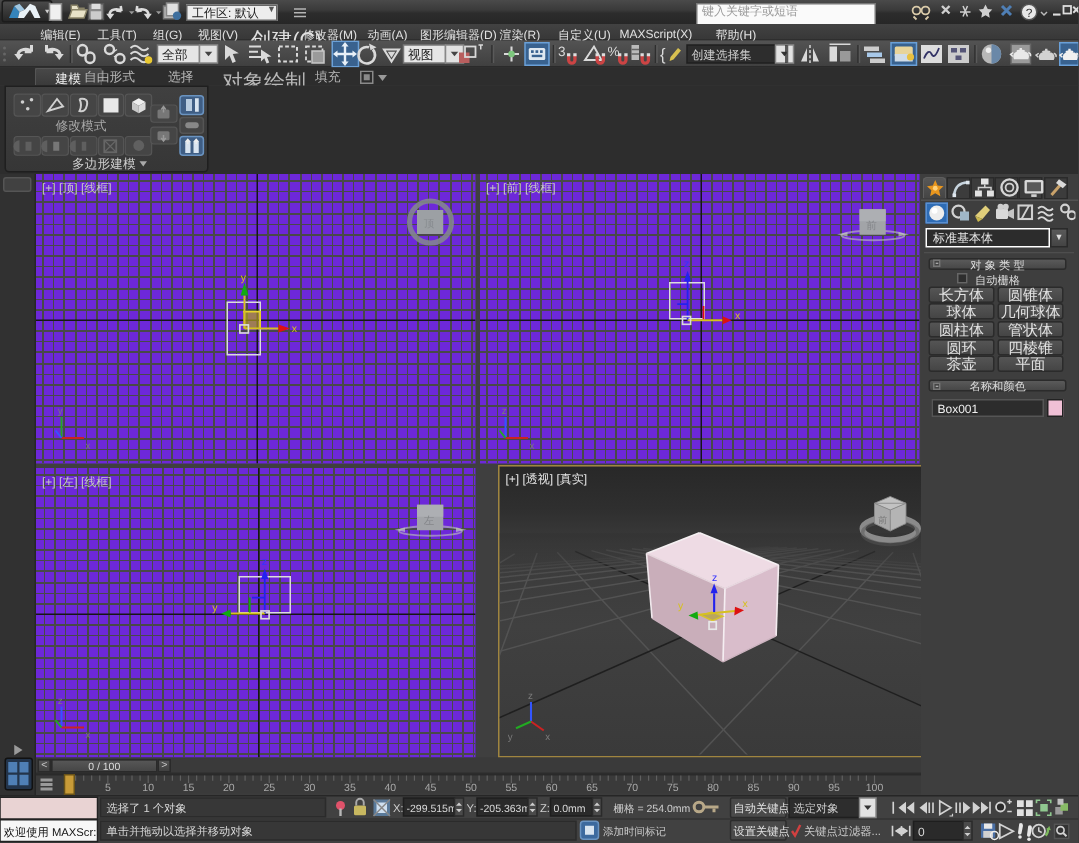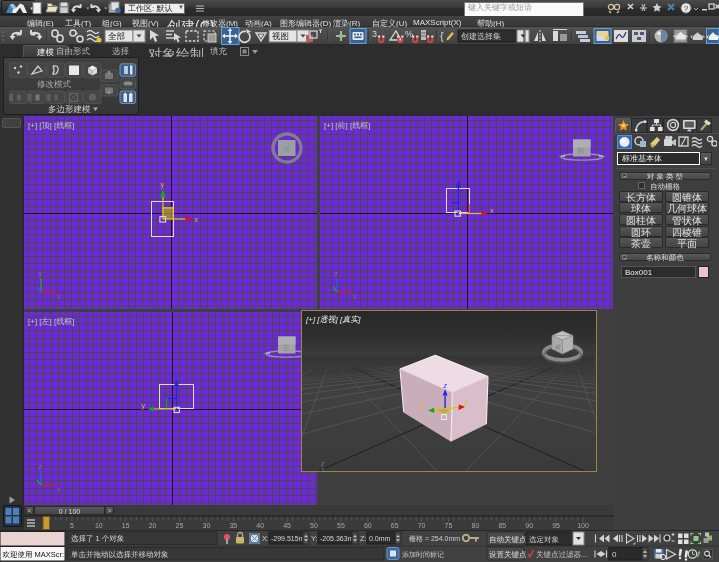--- a/index.html
+++ b/index.html
@@ -645,21 +645,21 @@
    <line x1="17" y1="173" x2="17" y2="159" stroke="#3355ff"></line>
    <line x1="17" y1="173" x2="32" y2="173" stroke="#cc2222"></line>
    <line x1="17" y1="173" x2="13" y2="168" stroke="#22aa22"></line>
   </g>
   <text x="14.5" y="157" font-size="6.5" fill="#7a7a7a" font-family="Liberation Sans">z</text>
   <text x="33" y="180" font-size="6.5" fill="#7a7a7a" font-family="Liberation Sans">x</text>
  </svg>
  <div class="ab vplabel" style="left:4px;top:4px;">[+] [左] [线框]</div>
 </div>
 
-<div class="ab vp" id="vpBR" style="left:301px;top:310px;width:296px;height:162px;border:1.5px solid #a0853f;background:linear-gradient(180deg,#282828 0%,#2f2f2f 15%,#3a3a3a 26%,#404040 55%,#3a3a3a 100%);font-style:italic;">
+<div class="ab vp" id="vpBR" style="left:332px;top:310px;width:296px;height:195px;border:1.5px solid #a0853f;background:linear-gradient(180deg,#282828 0%,#2f2f2f 15%,#3a3a3a 26%,#404040 55%,#3a3a3a 100%);">
  <svg class="ab" style="left:0;top:0" width="293" height="192" viewBox="0 0 293 192">
 <g transform="translate(-1.5,-1.5)">
 <line x1="0.0" y1="66.7" x2="11.6" y2="59.8" stroke="#535353" stroke-width="1" opacity="1.0"></line>
 <line x1="296.0" y1="62.1" x2="292.2" y2="59.8" stroke="#535353" stroke-width="1" opacity="1.0"></line>
 <line x1="0.0" y1="131.4" x2="26.6" y2="59.2" stroke="#535353" stroke-width="1" opacity="1.0"></line>
 <line x1="296.0" y1="112.9" x2="277.2" y2="59.2" stroke="#535353" stroke-width="1" opacity="1.0"></line>
 <line x1="167.7" y1="195.0" x2="40.0" y2="58.6" stroke="#535353" stroke-width="1" opacity="1.0"></line>
 <line x1="133.6" y1="195.0" x2="263.9" y2="58.6" stroke="#535353" stroke-width="1" opacity="1.0"></line>
 <line x1="296.0" y1="167.0" x2="52.0" y2="58.1" stroke="#1f1f1f" stroke-width="1" opacity="1.0"></line>
 <line x1="0.0" y1="169.6" x2="251.9" y2="58.1" stroke="#1f1f1f" stroke-width="1" opacity="1.0"></line>

